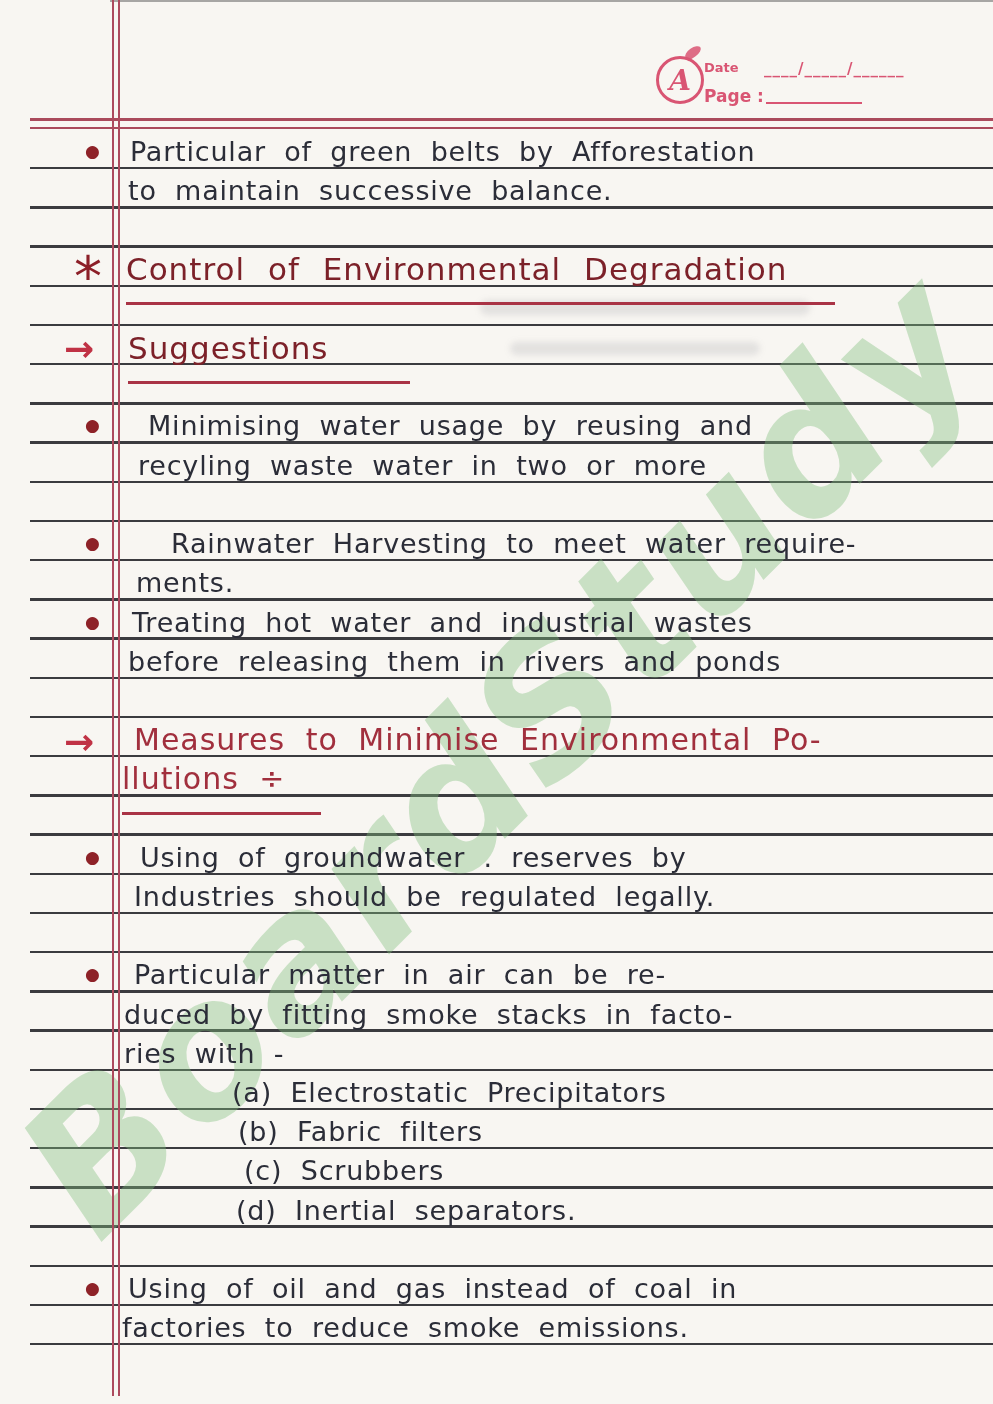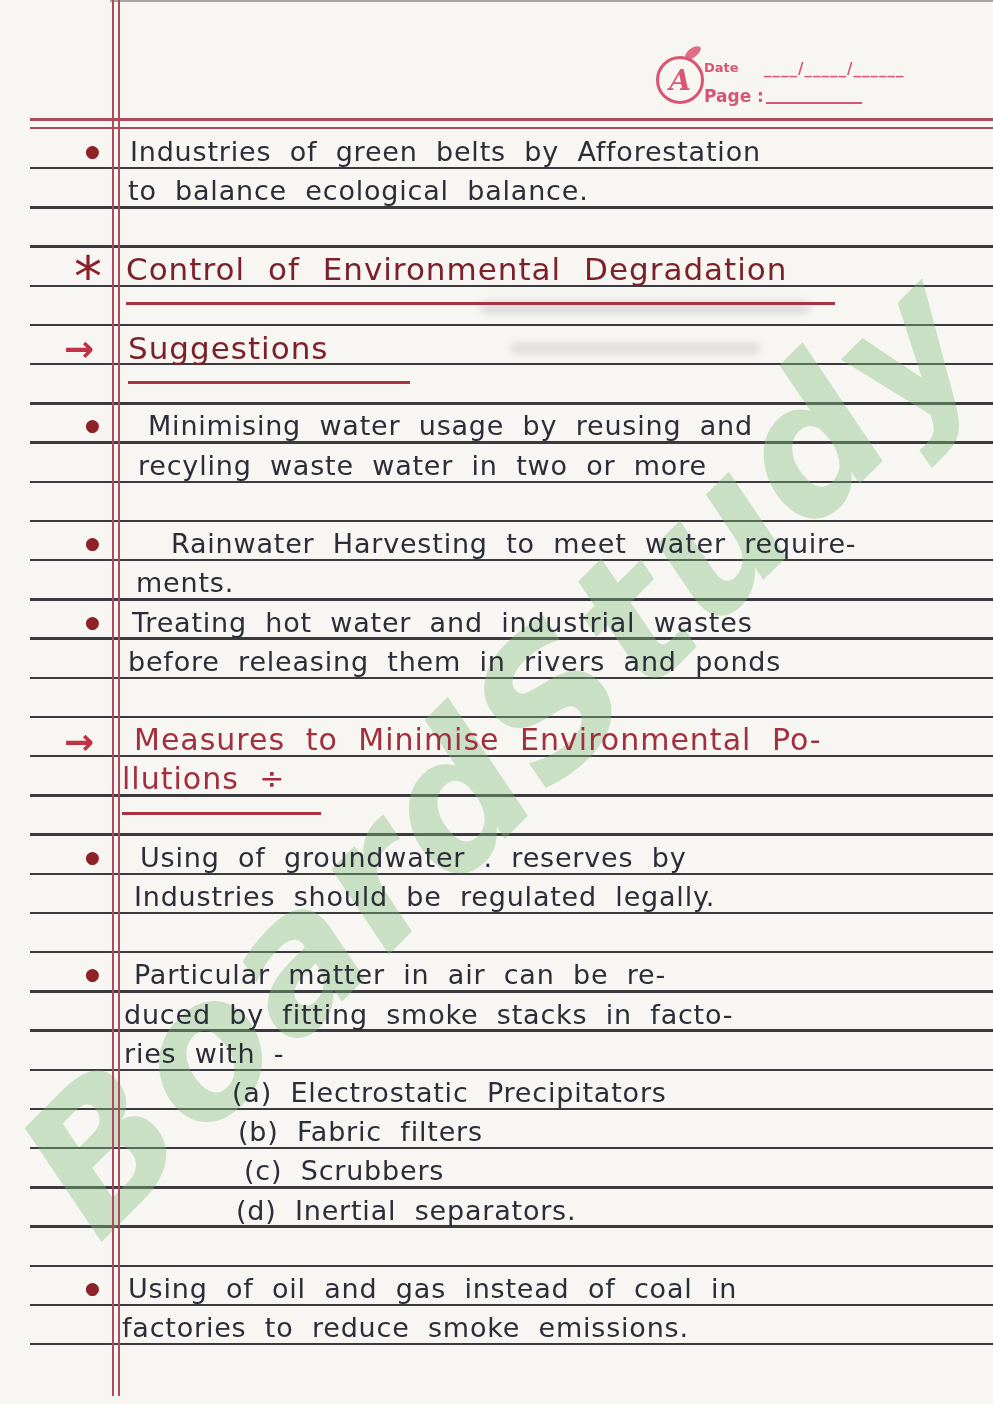--- a/index.html
+++ b/index.html
@@ -93,22 +93,22 @@
   <div class="marker ast" style="left:74px; top:252px;">*</div>
   <div class="marker arr" style="left:64px; top:331px;">→</div>
   <div class="marker dot" style="left:85px; top:417px;">●</div>
   <div class="marker dot" style="left:85px; top:535px;">●</div>
   <div class="marker dot" style="left:85px; top:614px;">●</div>
   <div class="marker arr" style="left:64px; top:724px;">→</div>
   <div class="marker dot" style="left:85px; top:849px;">●</div>
   <div class="marker dot" style="left:85px; top:966px;">●</div>
   <div class="marker dot" style="left:85px; top:1280px;">●</div>
 
-  <div class="text-line" style="left:130px; top:135px;">Industries of green belts by Afforestation</div>
-  <div class="text-line" style="left:128px; top:174px;">to balance ecological balance.</div>
+  <div class="text-line" style="left:130px; top:135px;">Particular of green belts by Afforestation</div>
+  <div class="text-line" style="left:128px; top:174px;">to maintain successive balance.</div>
 
   <div class="text-line h-maroon u-red" style="left:126px; top:252px; padding-right:48px;">Control of Environmental Degradation</div>
 
   <div class="text-line h-maroon u-red" style="left:128px; top:331px; padding-right:82px;text-align:right;">Suggestions</div>
 
   <div class="text-line" style="left:148px; top:409px;">Minimising water usage by reusing and</div>
   <div class="text-line" style="left:138px; top:449px;">recyling waste water in two or more</div>
 
   <div class="text-line" style="left:128px; top:527px;margin-left:43px;">Rainwater Harvesting to meet water require-</div>
   <div class="text-line" style="left:136px; top:566px;">ments.</div>

